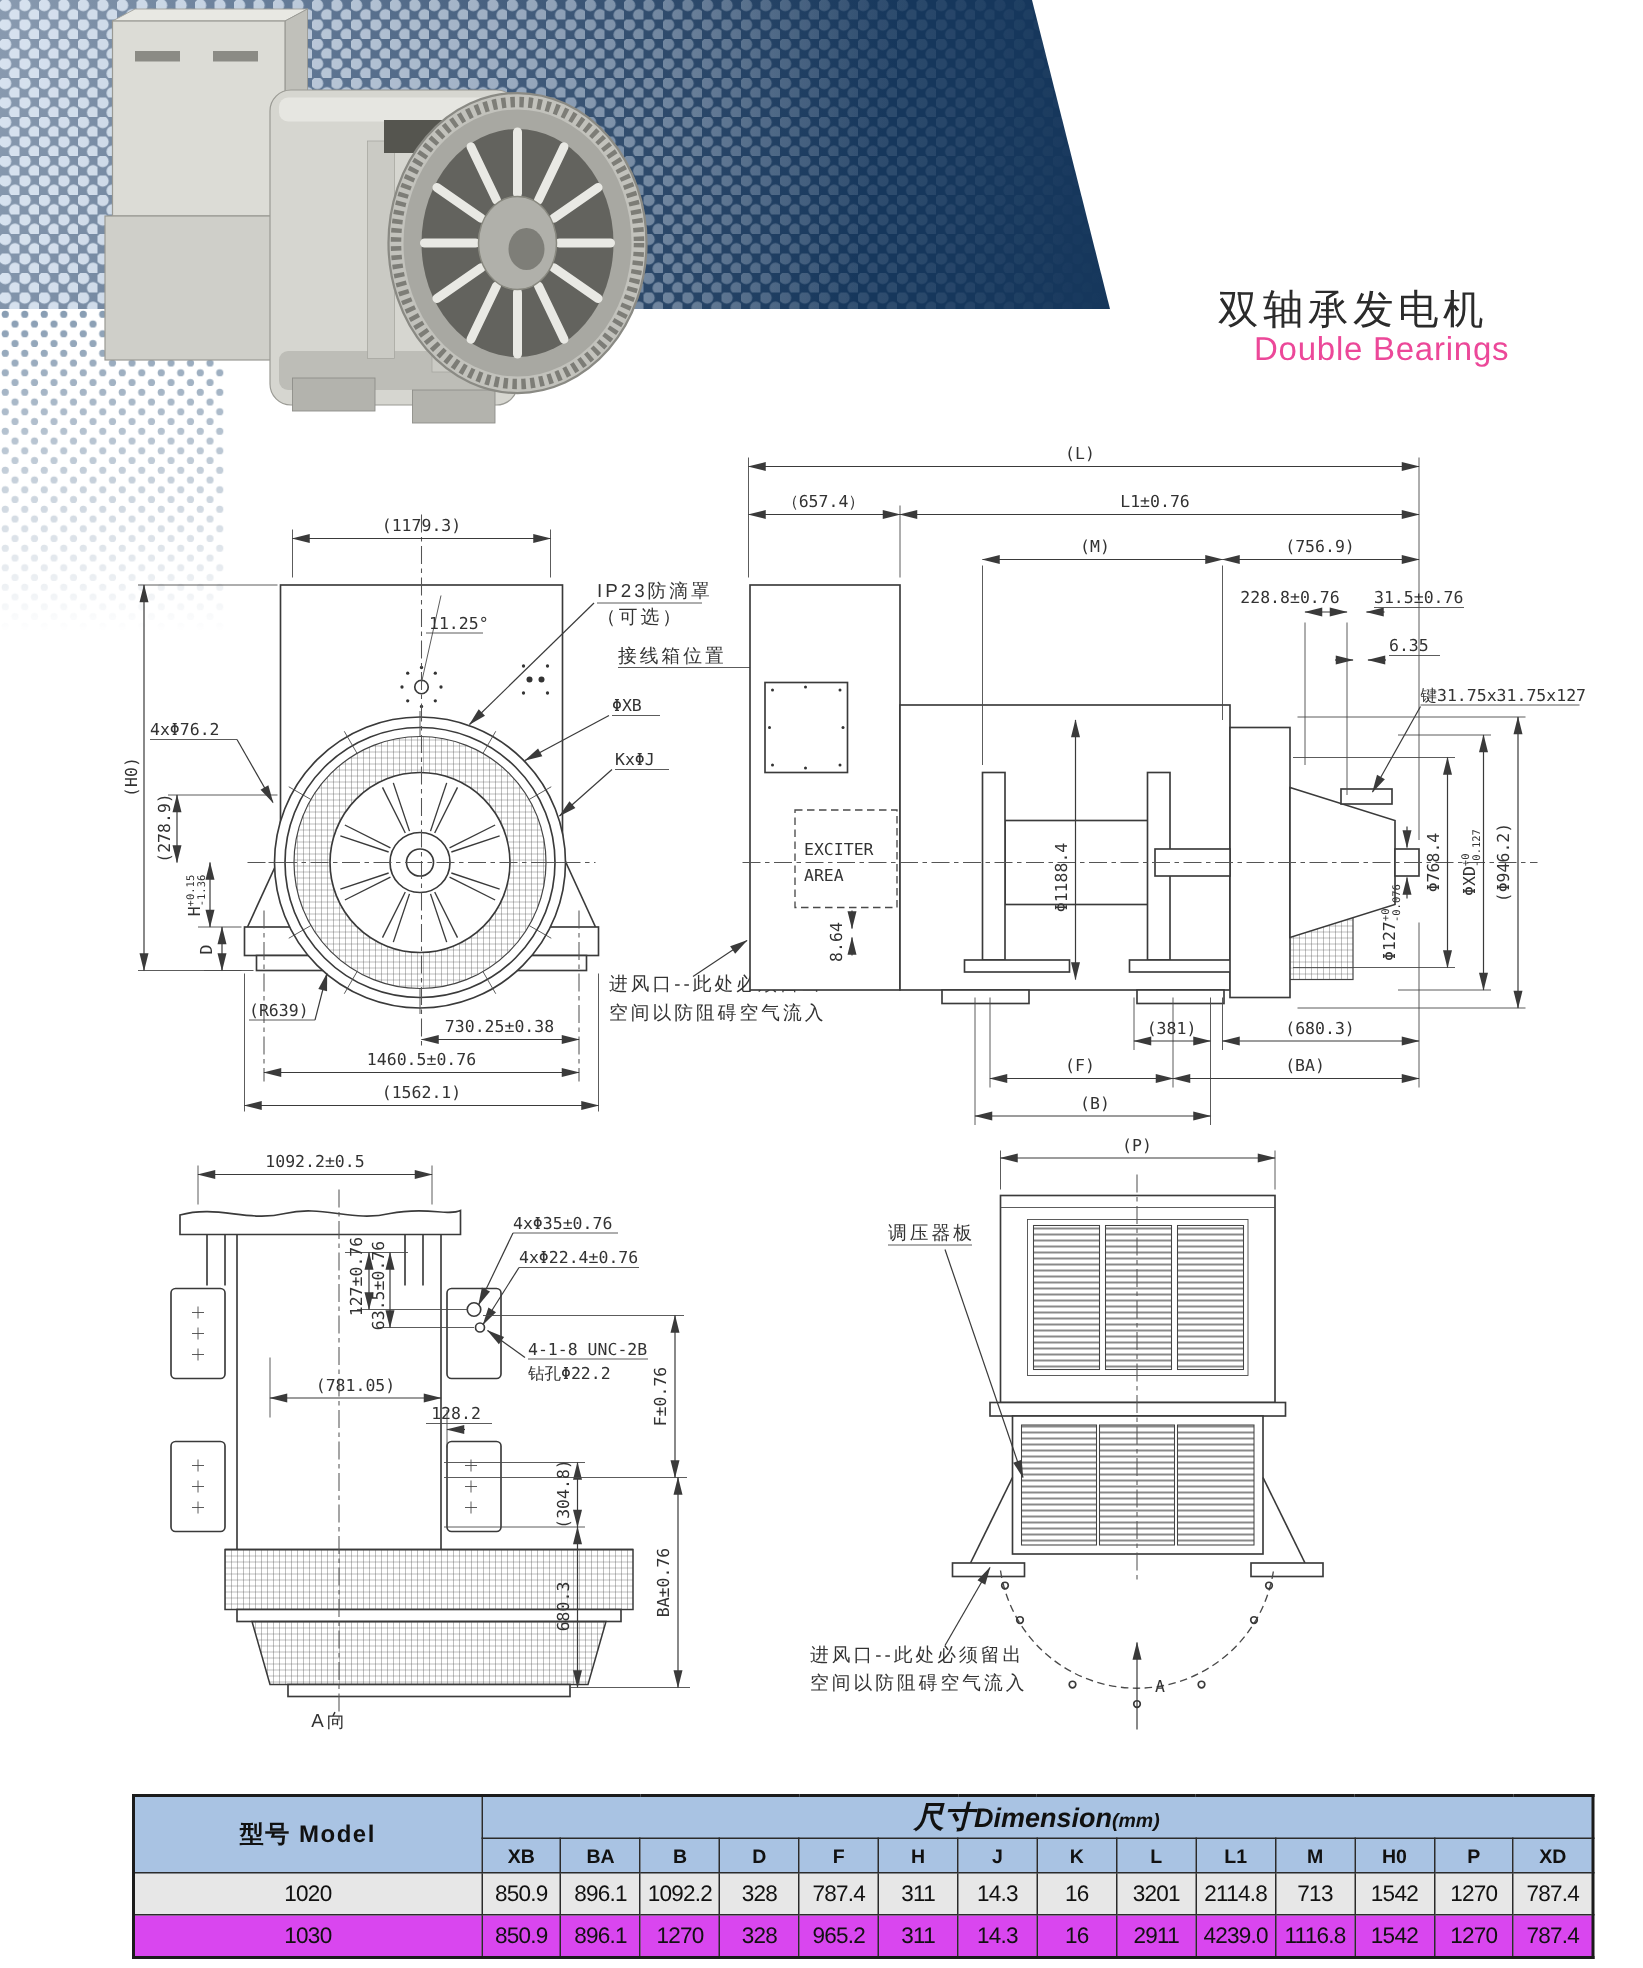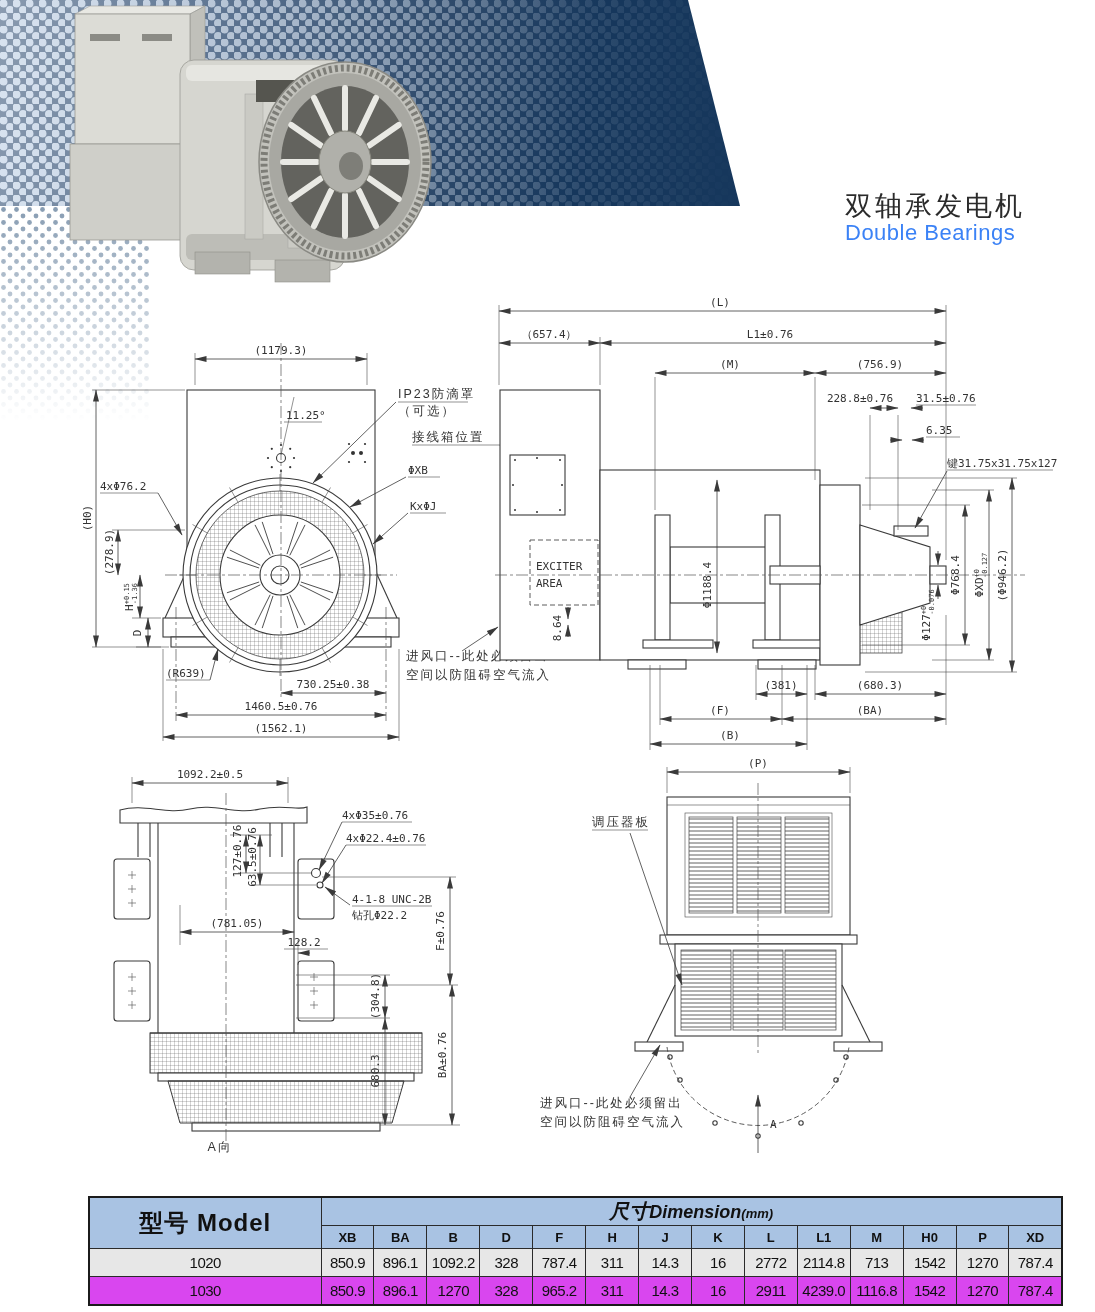--- a/index.html
+++ b/index.html
@@ -8,42 +8,42 @@
   
   .banner{position:absolute;left:0;top:0;width:740px;height:206px;
     clip-path:polygon(0 0,688px 0,740px 206px,0 206px);
     background:linear-gradient(100deg,#8a9bb0 0%,#5f7693 28%,#2e4a6b 58%,#16375c 78%,#16375c 100%);}
   .banner svg,.banner-tail svg{display:block;}
   .banner-tail{position:absolute;left:0;top:206px;width:150px;height:215px;}
 
   .photo{position:absolute;left:20px;top:2px;width:430px;height:290px;}
 
   
-  .title-block{position:absolute;left:845px;top:192px;}
+  .title-block{position:absolute;left:812px;top:192px;}
   .title-cn{font-size:27px;color:#2b2b2b;letter-spacing:3px;font-weight:500;line-height:1.05;}
-  .title-en{font-size:22px;color:#3b82f6;letter-spacing:.5px;font-weight:400;}
+  .title-en{font-size:22px;color:#ec4899;letter-spacing:.5px;font-weight:400;margin-left:24px;}
 
   
   .drawing{position:absolute;left:70px;top:285px;width:1010px;height:905px;}
   .ol{fill:none;stroke:#3a3a3a;stroke-width:1.1;}
   .wf{fill:#fff;stroke:#3a3a3a;stroke-width:1.1;}
   .tn{fill:none;stroke:#4a4a4a;stroke-width:.6;}
   .dm{fill:none;stroke:#3a3a3a;stroke-width:.8;}
   .cl{fill:none;stroke:#555;stroke-width:.7;stroke-dasharray:12 3 3 3;}
   .dsh{fill:none;stroke:#4a4a4a;stroke-width:.9;stroke-dasharray:5 3;}
   text.dim{font:11px "DejaVu Sans Mono",monospace;fill:#333;}
   text.cn{font:12.5px "Liberation Sans",sans-serif;fill:#333;letter-spacing:2px;}
   tspan.tol{font-size:7px;}
 
   
   .dims-table{position:absolute;left:88px;top:1196px;width:975px;border-collapse:collapse;table-layout:fixed;
     border:2.5px solid #1b1b1b;font-family:"Liberation Sans",sans-serif;}
   .dims-table td{border:1px solid #2b2b2b;text-align:center;padding:0;vertical-align:middle;color:#111;}
   .dims-table tr.hdr td,.dims-table tr.cols td{background:#a9c3e3;font-weight:bold;}
-  .dims-table td.model-h{font-size:24px;letter-spacing:1px;}
+  .dims-table td.model-h{font-size:16px;letter-spacing:1px;}
   .dims-table td.dim-h{font-size:20px;height:26px;font-style:italic;}
   .dims-table td.dim-h .en{font-size:18px;}
   .dims-table td.dim-h .unit{font-size:13px;}
   .dims-table tr.cols td{font-size:13px;height:22px;}
   .dims-table tr.r0 td{background:#e7e7e7;}
   .dims-table tr.r1 td{background:#d946ef;}
   .dims-table tr.r0 td,.dims-table tr.r1 td{font-size:15px;height:27px;letter-spacing:-.5px;}
   .dims-table td.model{font-size:18px;letter-spacing:0;}
 </style>
 </head>
@@ -518,21 +518,21 @@
   <tr class="r0">
     <td class="model">1020</td>
     <td>850.9</td>
     <td>896.1</td>
     <td>1092.2</td>
     <td>328</td>
     <td>787.4</td>
     <td>311</td>
     <td>14.3</td>
     <td>16</td>
-    <td>2772</td>
+    <td>3201</td>
     <td>2114.8</td>
     <td>713</td>
     <td>1542</td>
     <td>1270</td>
     <td>787.4</td>
   </tr>
   <tr class="r1">
     <td class="model">1030</td>
     <td>850.9</td>
     <td>896.1</td>

